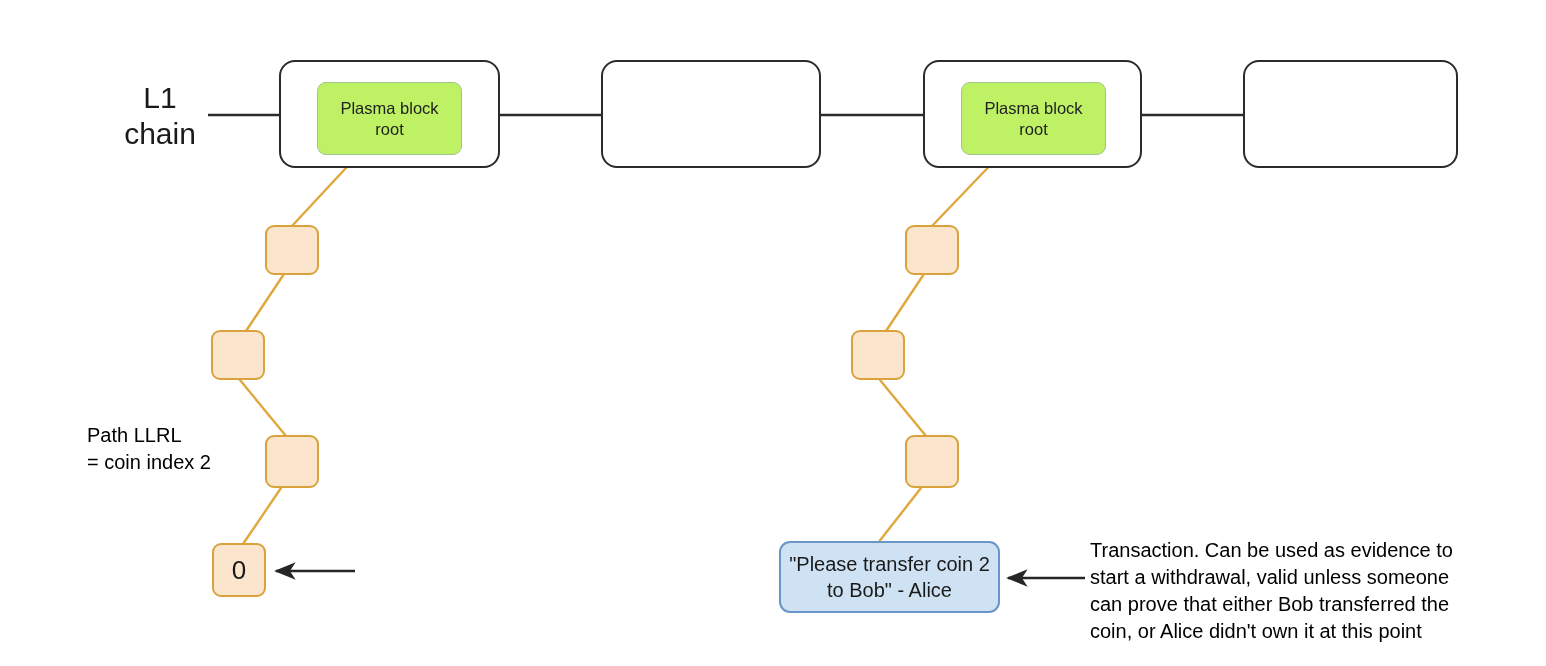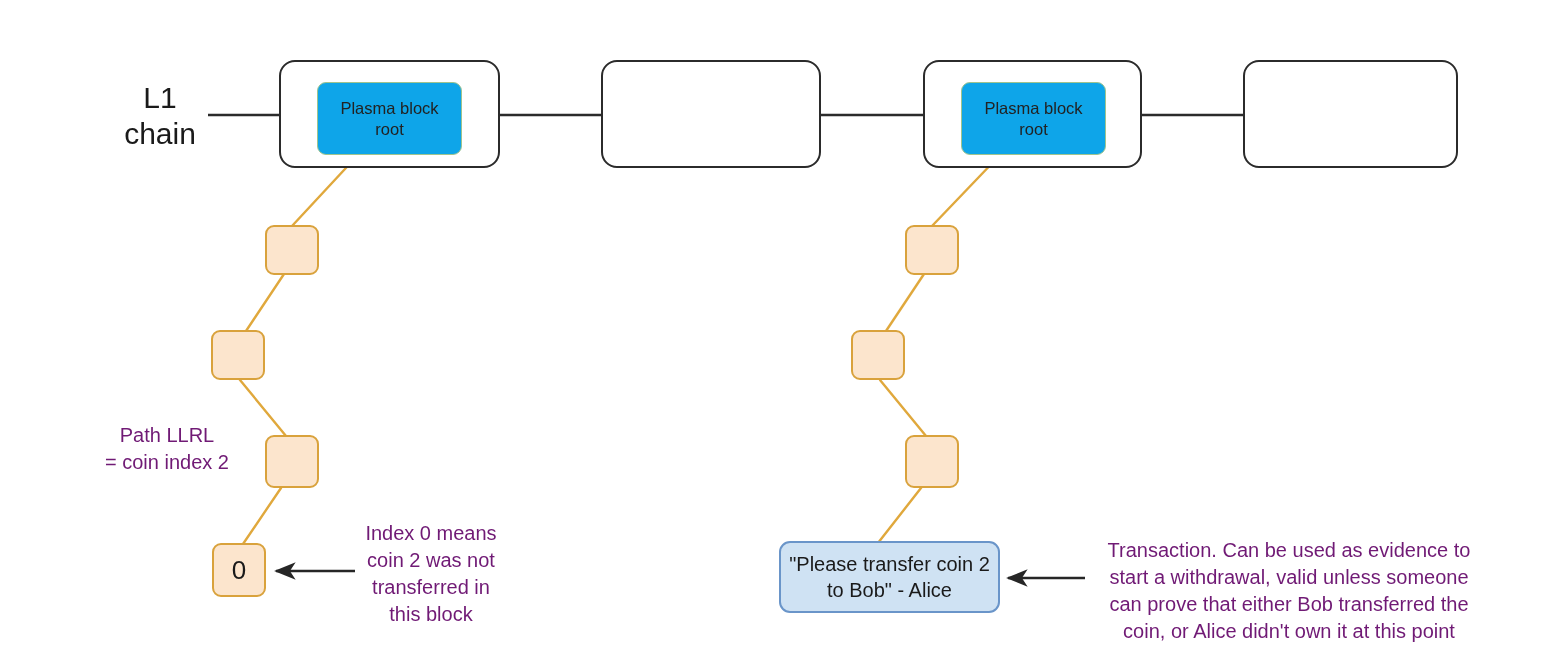--- a/index.html
+++ b/index.html
@@ -29,21 +29,21 @@
   .l1-block {
     position: absolute;
     box-sizing: border-box;
     background: #ffffff;
     border: 2px solid #2b2b2b;
     border-radius: 16px;
   }
   .plasma-root {
     position: absolute;
     box-sizing: border-box;
-    background: #0ea5e9;
+    background: #bef264;
     border: 1.6px solid #9fc48e;
     border-radius: 9px;
     display: flex;
     align-items: center;
     justify-content: center;
     text-align: center;
     font-size: 16.5px;
     line-height: 1.25;
     color: #222222;
     padding: 2px 6px;
@@ -70,24 +70,24 @@
     align-items: center;
     justify-content: center;
     text-align: center;
     font-size: 20px;
     line-height: 1.3;
     color: #1a1a1a;
     padding: 4px 8px;
   }
   .caption {
     position: absolute;
-    text-align: center;
+    text-align: left;
     font-size: 20px;
     line-height: 1.35;
-    color: #701a75;
+    color: #000000;
     white-space: pre-line;
   }
   .chain-label {
     position: absolute;
     text-align: center;
     font-size: 30px;
     line-height: 1.2;
     color: #1a1a1a;
     white-space: pre-line;
   }
@@ -149,23 +149,19 @@
 
   <div class="tree-node" style="left:905px; top:225px; width:54px; height:50px;"></div>
   <div class="tree-node" style="left:851px; top:330px; width:54px; height:50px;"></div>
   <div class="tree-node" style="left:905px; top:435px; width:54px; height:53px;"></div>
 
   <div class="tx-box" style="left:779px; top:541px; width:221px; height:72px;">"Please transfer coin 2 to Bob" - Alice</div>
 
   <div class="caption" style="left:87px; top:422px; width:160px;">Path LLRL
 = coin index 2</div>
 
-  <div class="caption" style="left:352px; top:520px; width:158px;">Index 0 means
-coin 2 was not
-transferred in
-this block</div>
 
   <div class="caption" style="left:1090px; top:521px; width:398px;margin-top:16px;">Transaction. Can be used as evidence to
 start a withdrawal, valid unless someone
 can prove that either Bob transferred the
 coin, or Alice didn't own it at this point</div>
 
 </div>
 
 </body></html>

